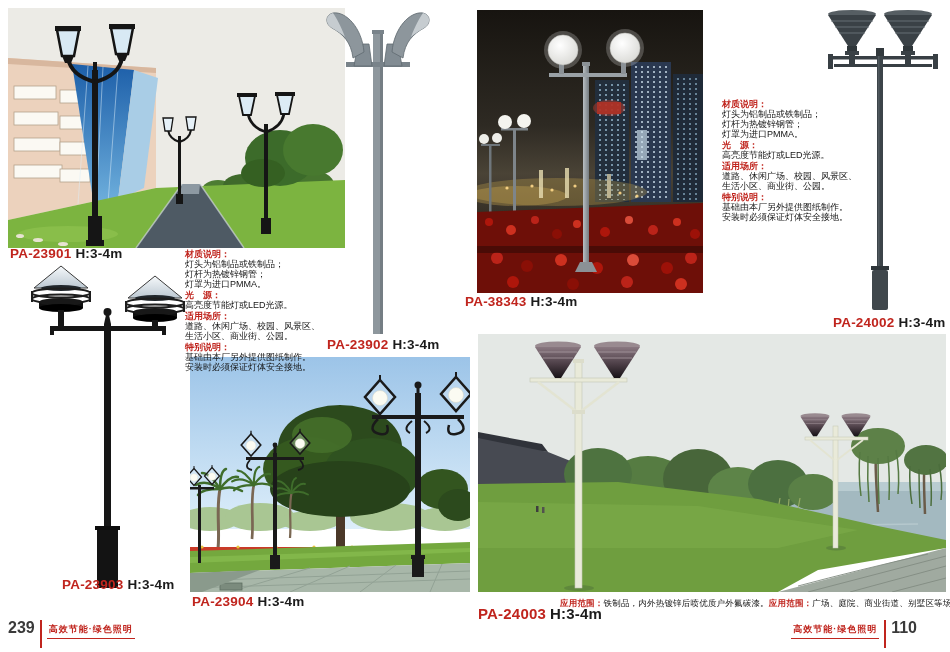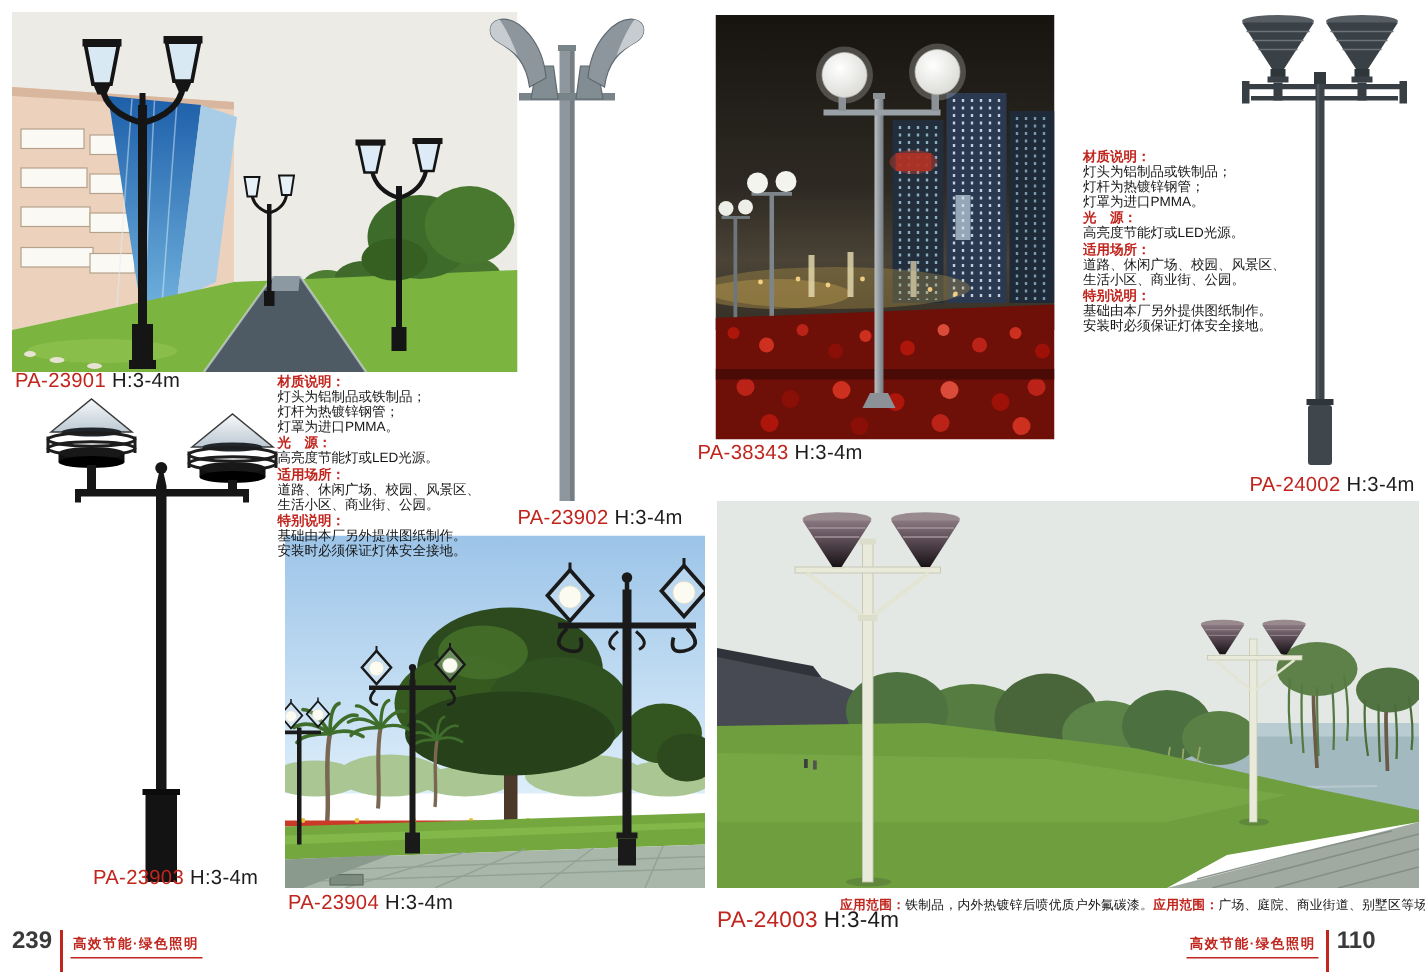--- a/index.html
+++ b/index.html
@@ -1,20 +1,20 @@
 <!DOCTYPE html>
 <html><head>
 <meta charset="utf-8">
 <style>
   html,body{margin:0;padding:0;background:#fff;}
   .page{position:relative;width:950px;height:652px;background:#ffffff;overflow:hidden;
         font-family:"Liberation Sans","DejaVu Sans",sans-serif;}
   .abs{position:absolute;}
   svg{display:block;}
-  .plabel{position:absolute;white-space:nowrap;font-size:13.5px;font-weight:normal;letter-spacing:.2px;}
+  .plabel{position:absolute;white-space:nowrap;font-size:13.5px;font-weight:bold;letter-spacing:.2px;}
   .plabel .code{color:#c0251e;}
   .plabel .size{color:#1c1c1c;margin-left:4px;}
   .plabel.big{font-size:15px;}
   .spec{position:absolute;width:155px;font-size:9px;line-height:10px;color:#151515;}
   .spec .h{color:#c0251e;font-weight:bold;margin-top:1px;}
   .tech{position:absolute;font-size:8.5px;color:#151515;white-space:nowrap;letter-spacing:.2px;}
   .tech .rl{color:#c0251e;font-weight:bold;}
   .foot{position:absolute;top:620px;display:flex;align-items:flex-start;gap:5px;height:30px;}
   .foot .num{font-size:16px;font-weight:bold;color:#3a3a3a;line-height:16px;}
   .foot .bar{width:2px;height:28px;background:#c0251e;}
@@ -536,21 +536,21 @@
         <line x1="385" y1="106" x2="359" y2="126" stroke="#e3e4d2" stroke-width="1.8"></line>
         <use href="#cream-cone" transform="translate(337,82) scale(0.63)"></use>
         <use href="#cream-cone" transform="translate(378,82) scale(0.63)"></use>
       </g>
     </svg>
   </div>
 
   <div class="plabel" style="left:10px;top:246px;">
     <span class="code">PA-23901</span><span class="size">H:3-4m</span>
   </div>
-  <div class="plabel" style="left:345px;top:337px;">
+  <div class="plabel" style="left:327px;top:337px;">
     <span class="code">PA-23902</span><span class="size">H:3-4m</span>
   </div>
   <div class="plabel" style="left:62px;top:577px;">
     <span class="code">PA-23903</span><span class="size">H:3-4m</span>
   </div>
   <div class="plabel" style="left:192px;top:594px;text-align:right;">
     <span class="code">PA-23904</span><span class="size">H:3-4m</span>
   </div>
   <div class="plabel" style="left:465px;top:294px;">
     <span class="code">PA-38343</span><span class="size">H:3-4m</span>

